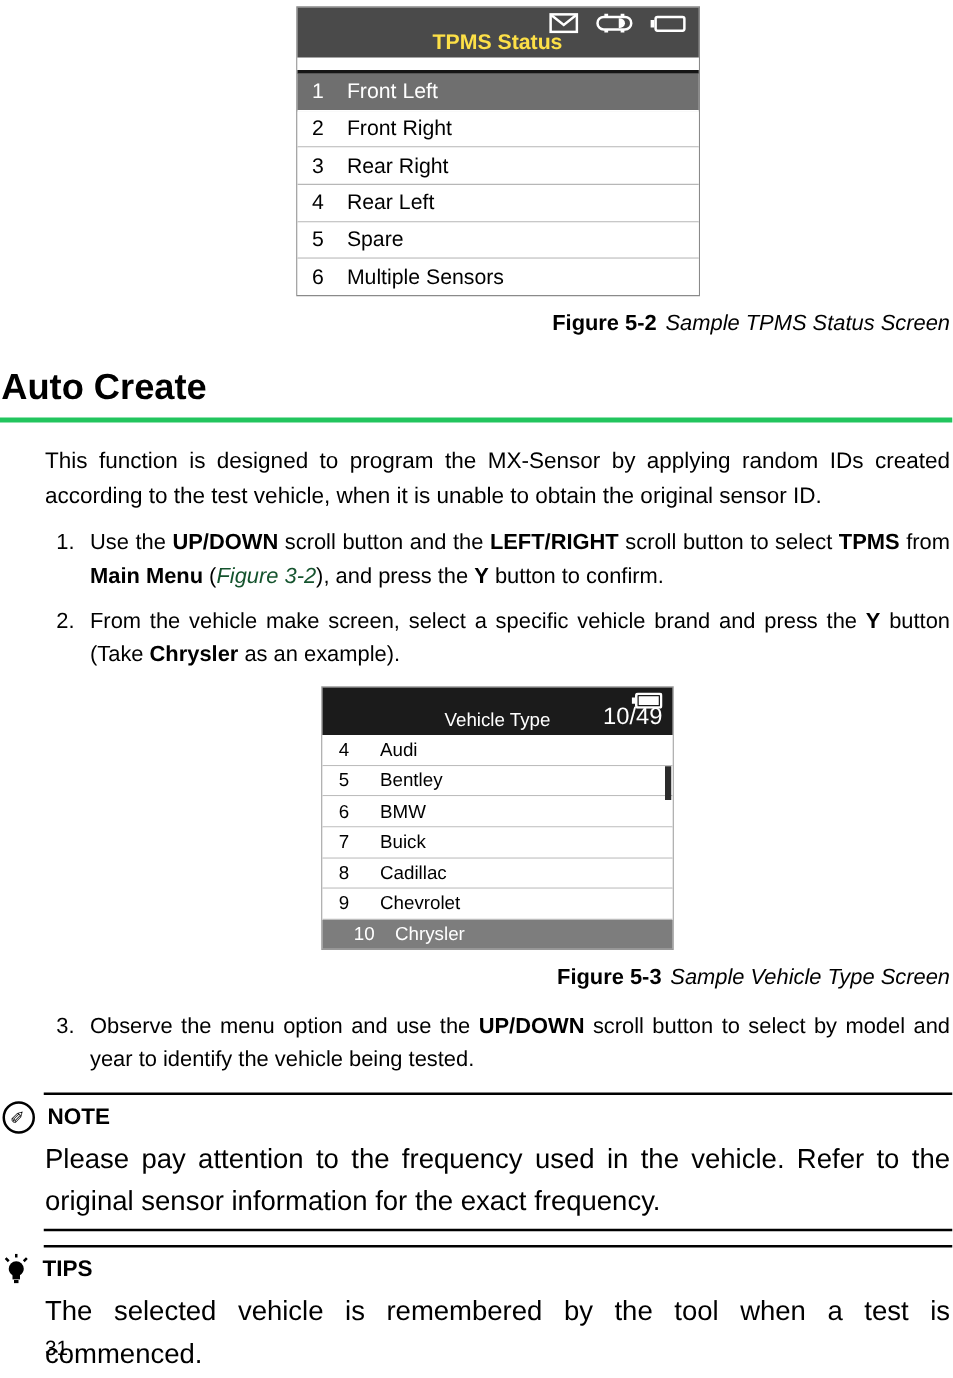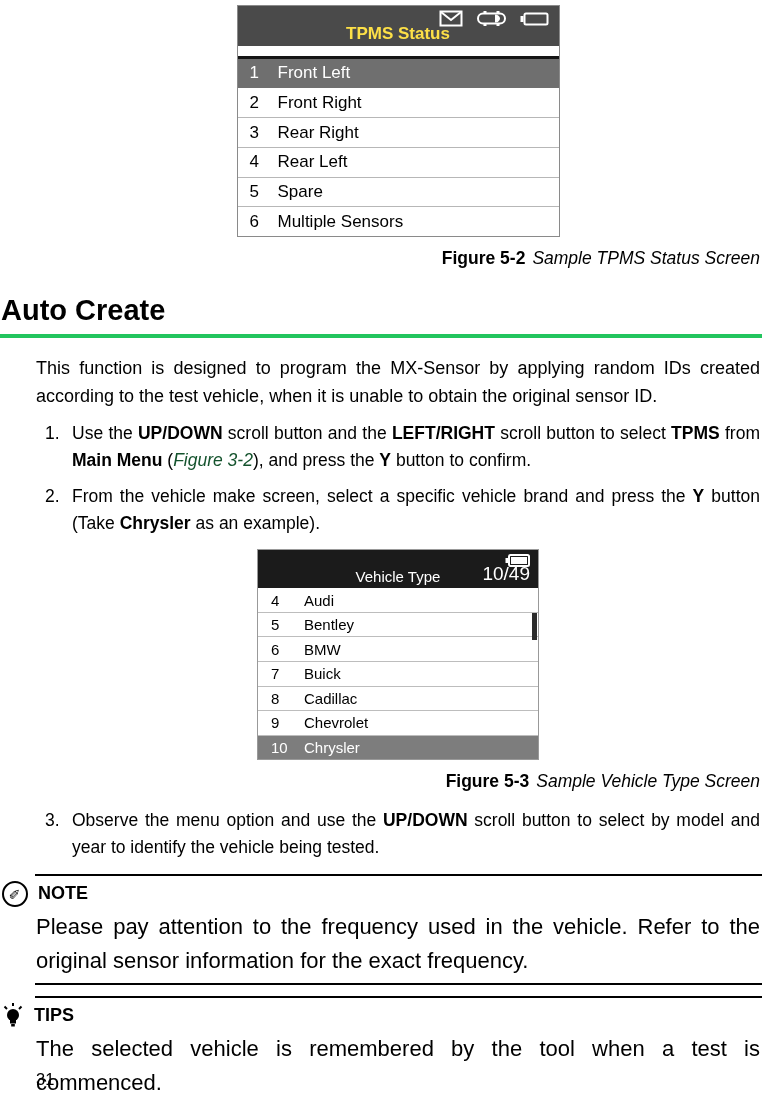--- a/index.html
+++ b/index.html
@@ -23,21 +23,21 @@
   .s52-rows .mrow.selected{background:#6f6f6f;color:#fff;border-bottom:1px solid #fff;}
   .shot53{width:282px;margin-top:12px;position:relative;border:1px solid #999;}
   .s53-header{height:38px;background:#1b1b1b;position:relative;color:#fff;}
   .s53-batt{position:absolute;top:4px;right:8px;}
   .s53-title{position:absolute;bottom:3px;left:0;right:0;text-align:center;font-size:15px;}
   .s53-counter{position:absolute;bottom:3px;right:8px;font-size:19px;}
   .s53-rows{display:flex;flex-direction:column;height:171px;}
   .s53-rows .mrow{flex:1;display:flex;align-items:center;border-bottom:1px solid #bdbdbd;font-size:15px;background:#fff;}
   .s53-rows .mrow:last-child{border-bottom:none;}
   .s53-rows .rnum{margin-left:13px;width:33px;}
-  .s53-rows .mrow.selected{background:#7d7d7d;color:#fff;}
+  .s53-rows .mrow.selected{background:#7d7d7d;color:#fff;padding-left:12px;}
   .scroll-thumb{position:absolute;right:1px;top:63px;width:5px;height:27px;background:#2b2b2b;}
   
   .caption{text-align:right;margin:11px 2px 0 36px;font-size:17.5px;}
   .cap-b{font-weight:bold;margin-right:7px;}
   .cap-i{font-style:italic;}
   h1{font-size:29px;font-weight:bold;margin:25px 0 0 0;padding:0 0 7px 1px;border-bottom:4px solid #22c55e;}
   .bodytext{margin:17px 2px 0 36px;font-size:18px;line-height:1.55;text-align:justify;}
   .step{display:flex;margin:9px 2px 0 45px;font-size:17.5px;line-height:1.55;}
   .step-num{width:27px;flex:none;}
   .step-text{flex:1;text-align:justify;}

